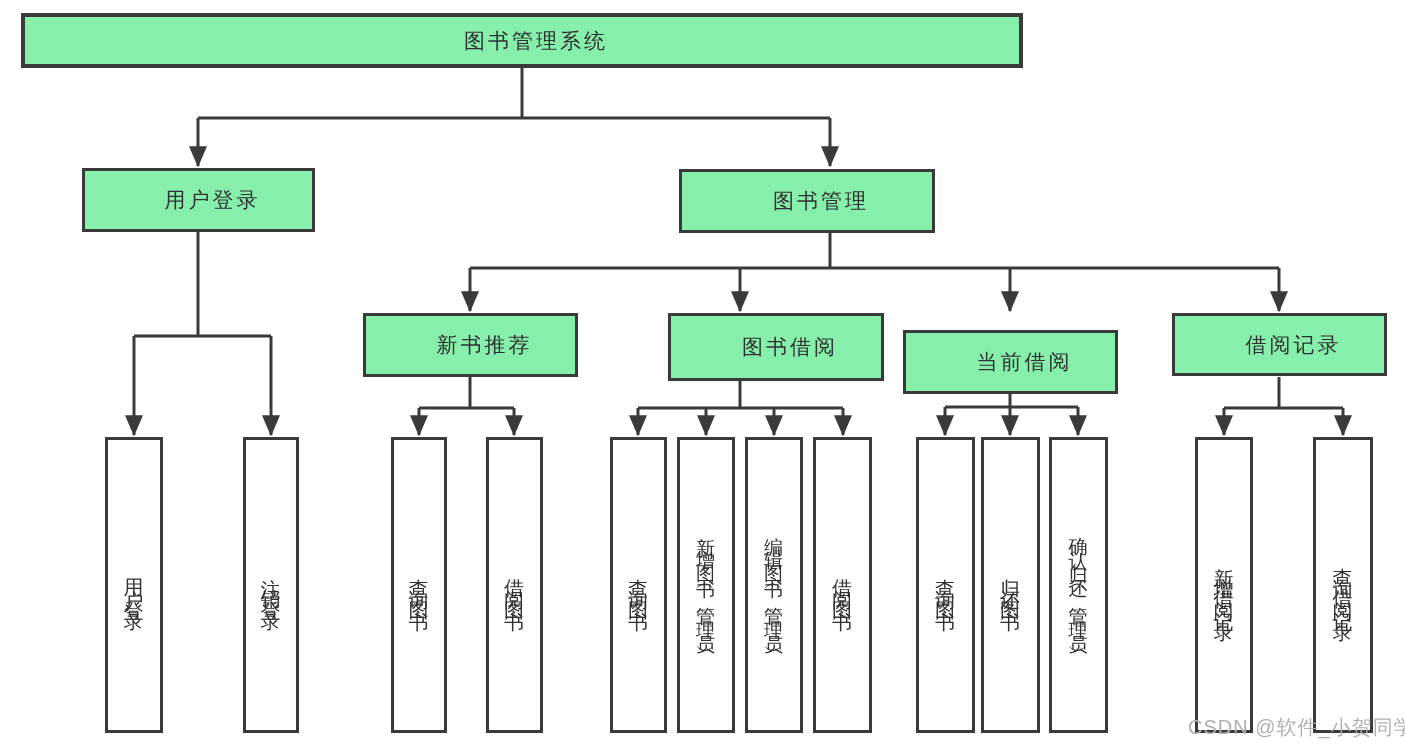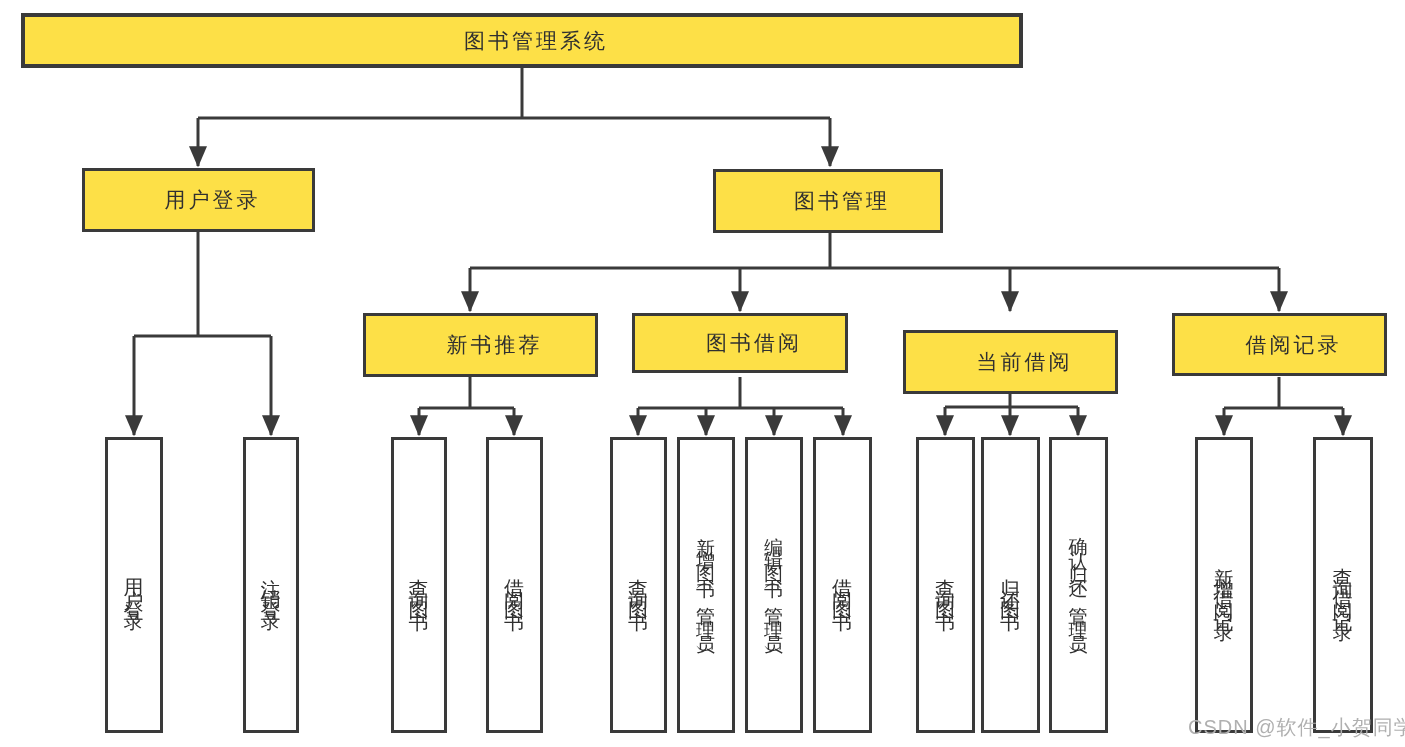--- a/index.html
+++ b/index.html
@@ -9,21 +9,21 @@
     background:#ffffff;
     overflow:hidden;
     font-family:"Liberation Sans","DejaVu Sans",sans-serif;
     color:#303030;
   }
   #connectors { position:absolute; left:0; top:0; width:1405px; height:747px; }
   .node {
     position:absolute;
     box-sizing:border-box;
     border:3px solid #3a3a3a;
-    background:#fde047;
+    background:#86efac;
     display:flex; align-items:center; justify-content:center;
     font-size:21px; letter-spacing:3px;
     white-space:nowrap;
     z-index:2;
     padding-left:28px;
   }
   .node.root { border-width:4px; }
   .leaf {
     position:absolute;
     top:437px; height:296px;
@@ -103,24 +103,24 @@
       <path d="M1279 377 V408"></path>
       <path d="M1224 408 H1343"></path>
       <line x1="1224" y1="408" x2="1224" y2="435" marker-end="url(#arrow)"></line>
       <line x1="1343" y1="408" x2="1343" y2="435" marker-end="url(#arrow)"></line>
     </g>
   </svg>
 
   <div class="node root" style="left:21px;top:13px;width:1002px;height:55px">图书管理系统</div>
 
   <div class="node" style="left:82px;top:168px;width:233px;height:64px">用户登录</div>
-  <div class="node" style="left:713px;top:169px;width:230px;height:64px">图书管理</div>
+  <div class="node" style="left:679px;top:169px;width:256px;height:64px">图书管理</div>
 
-  <div class="node" style="left:363px;top:313px;width:235px;height:64px">新书推荐</div>
-  <div class="node" style="left:632px;top:313px;width:216px;height:60px">图书借阅</div>
+  <div class="node" style="left:363px;top:313px;width:215px;height:64px">新书推荐</div>
+  <div class="node" style="left:668px;top:313px;width:216px;height:68px">图书借阅</div>
   <div class="node" style="left:903px;top:330px;width:215px;height:64px">当前借阅</div>
   <div class="node" style="left:1172px;top:313px;width:215px;height:63px">借阅记录</div>
 
   <div class="leaf" style="left:105px;width:58px">
     <span>用户登录</span>
   </div>
   <div class="leaf" style="left:243px;width:56px">
     <span>注销登录</span>
   </div>
 

